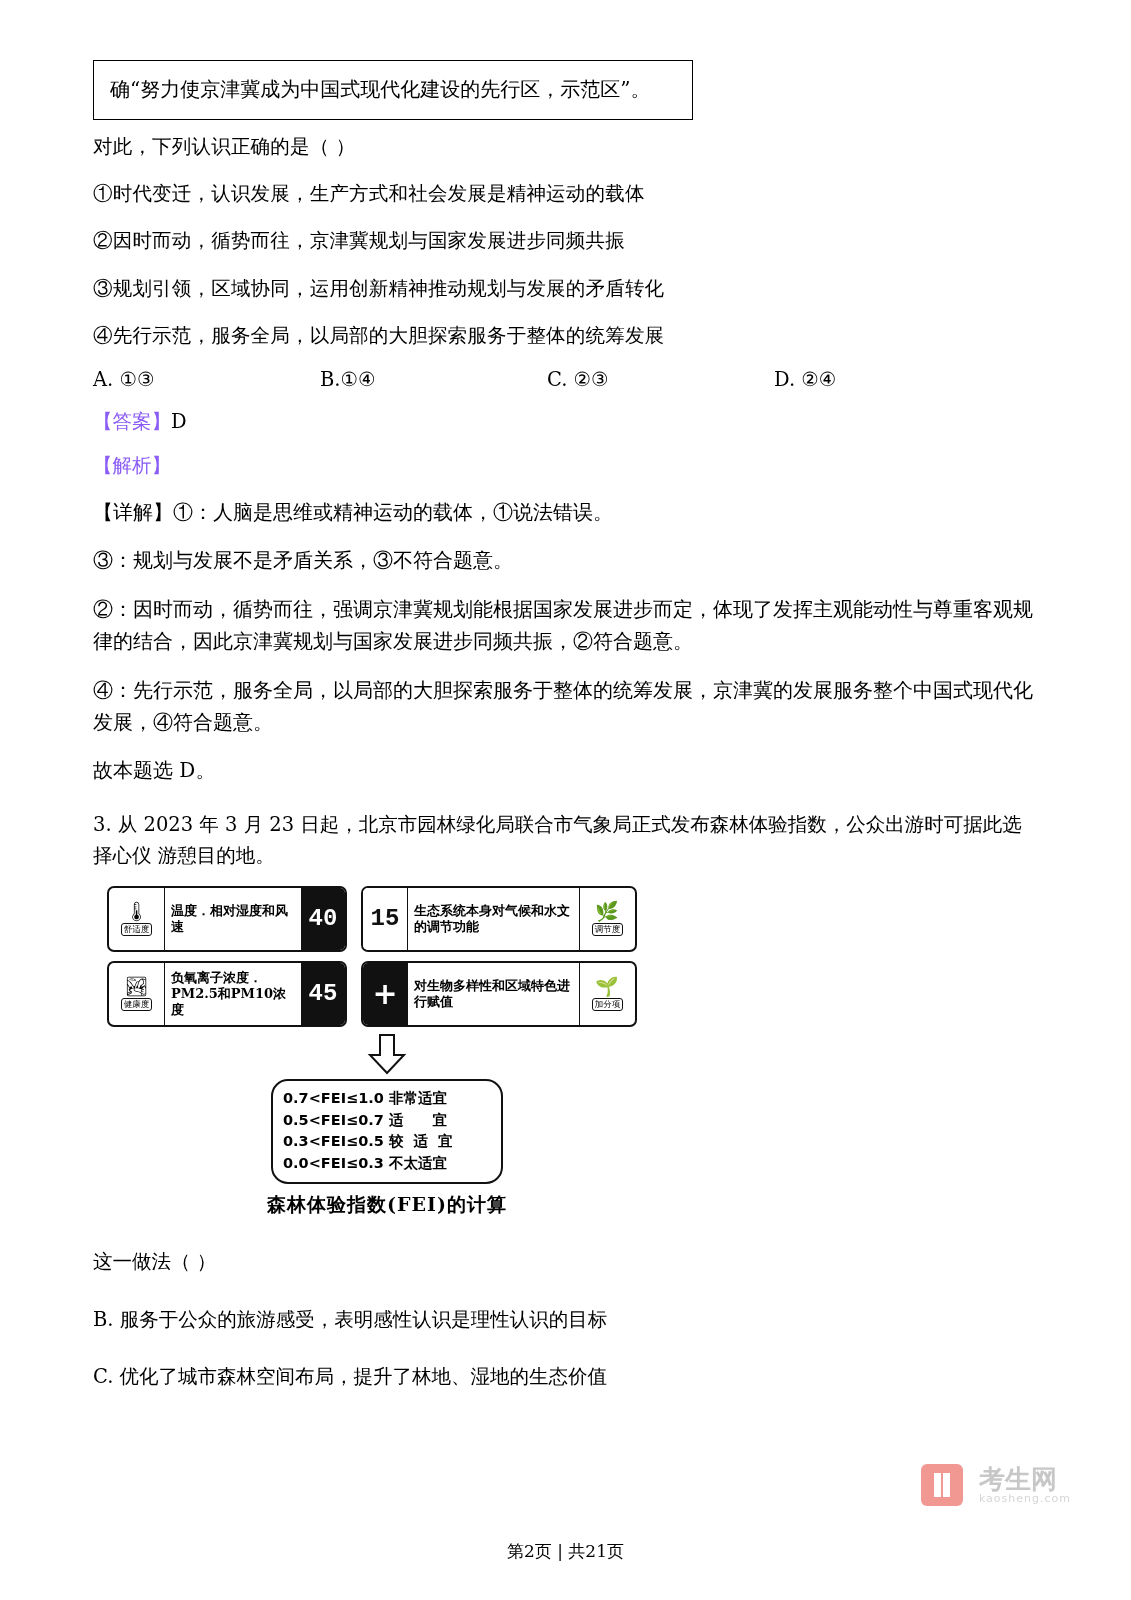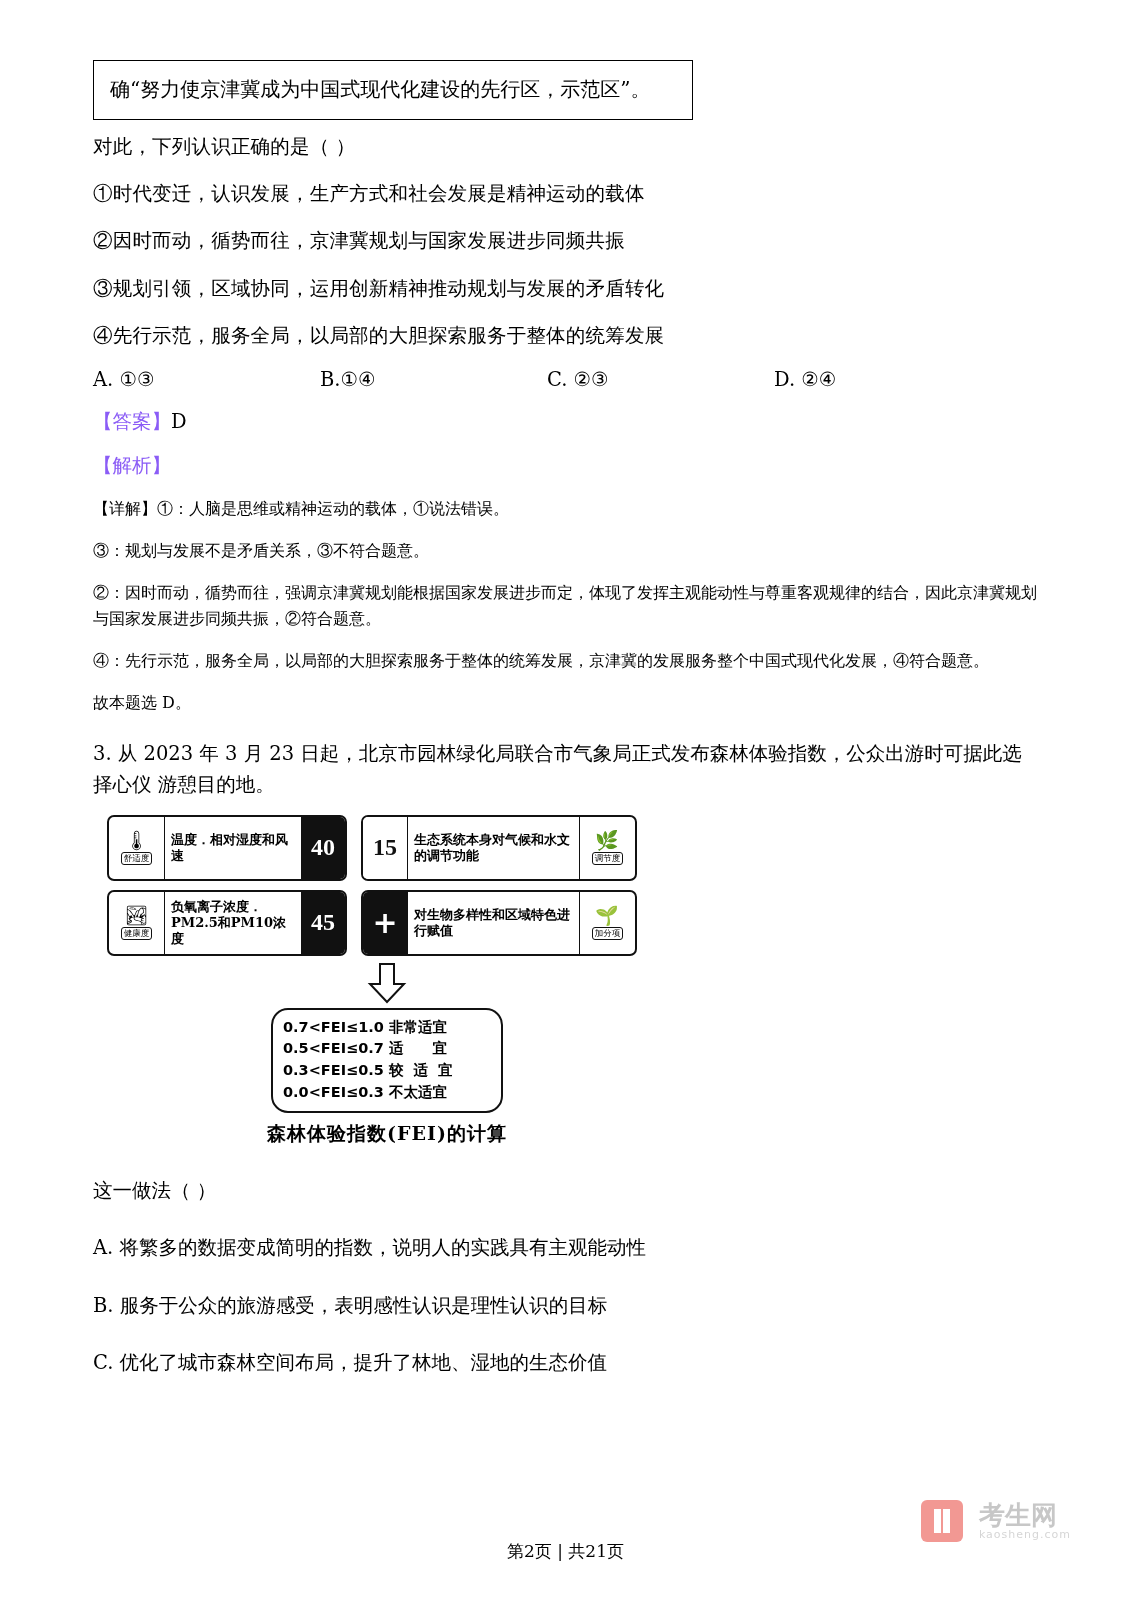--- a/index.html
+++ b/index.html
@@ -61,21 +61,21 @@
     margin: 0 0 17px 0;
     font-family: "DejaVu Serif", "Liberation Serif", serif;
   }
   .tag {
     color: #8b5cf6;
   }
   .ans-val {
     color: #000;
   }
   .detail-block p {
-    font-size: 16px;
+    font-size: 20px;
     line-height: 1.62;
     margin: 0 0 16px 0;
     font-family: "DejaVu Serif", "Liberation Serif", serif;
   }
   .q3 {
     font-size: 19.5px;
     line-height: 1.62;
     margin: 22px 0 10px 0;
     font-family: "DejaVu Serif", "Liberation Serif", serif;
   }
@@ -142,21 +142,21 @@
   }
   .cell-num {
     width: 44px;
     background: #111;
     color: #fff;
     display: flex;
     align-items: center;
     justify-content: center;
     font-size: 24px;
     font-weight: 700;
-    font-family: Liberation Serif, serif;
+    font-family: Liberation Mono, monospace;
   }
   .cell-num.white {
     background: #fff;
     color: #111;
     border-right: 1px solid #111;
   }
   .cell-plus {
     width: 44px;
     background: #111;
     color: #fff;
@@ -206,21 +206,21 @@
     left: 0;
     top: 1540px;
     width: 1131px;
     text-align: center;
     font-size: 17px;
     font-family: "DejaVu Serif", "Liberation Serif", serif;
   }
   .watermark {
     position: absolute;
     right: 60px;
-    top: 1500px;
+    top: 1464px;
     display: flex;
     align-items: center;
     gap: 16px;
     opacity: 0.55;
   }
   .wm-logo {
     width: 42px; height: 42px;
     background: #e8453c;
     border-radius: 6px;
     position: relative;
@@ -350,21 +350,20 @@
         <div>0.5&lt;FEI≤0.7 适　　宜</div>
         <div>0.3&lt;FEI≤0.5 较  适  宜</div>
         <div>0.0&lt;FEI≤0.3 不太适宜</div>
       </div>
 
       <div class="fig-caption">森林体验指数(FEI)的计算</div>
     </div>
 
     <div class="tail">
       <p style="margin-top:28px;">这一做法（      ）</p>
-      <p>A. 将繁多的数据变成简明的指数，说明人的实践具有主观能动性</p>
       <p>B. 服务于公众的旅游感受，表明感性认识是理性认识的目标</p>
       <p>C. 优化了城市森林空间布局，提升了林地、湿地的生态价值</p>
     </div>
   </div>
 
   <div class="watermark">
     <div class="wm-logo"></div>
     <div class="wm-text">
       <span class="wm-cn">考生网</span>
       <span class="wm-en">kaosheng.com</span>

